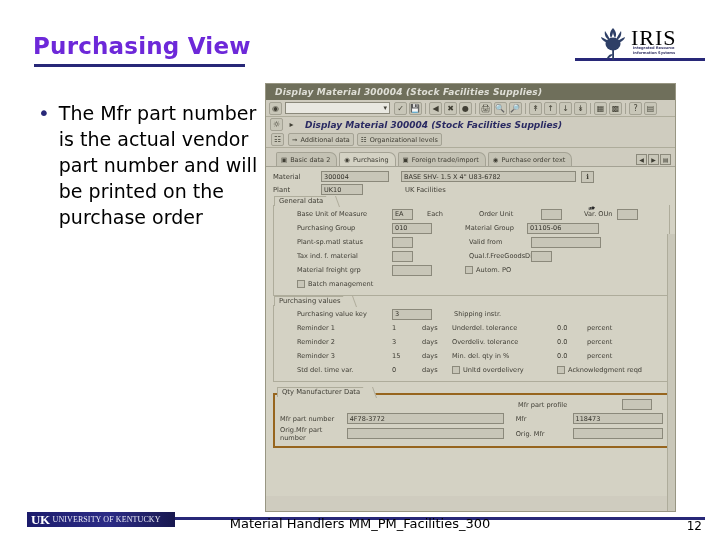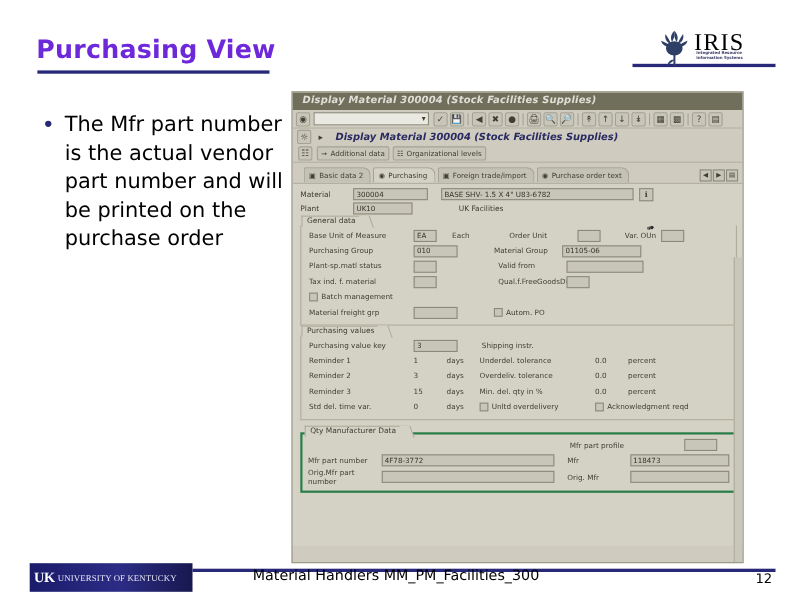--- a/index.html
+++ b/index.html
@@ -77,21 +77,21 @@
   #bullet-text {
     font-size: 19px;
     line-height: 26px;
     color: #000000;
   }
 
   
   #uk-logo {
     position: absolute;
     left: 27px; top: 512px;
-    width: 148px; height: 26px;
+    width: 148px; height: 15px;
     background: linear-gradient(90deg, #1b1b6b 0%, #2c2c86 55%, #18184f 100%);
     display: flex; align-items: center;
   }
   #uk-mark {
     color: #ffffff;
     font-family: "Liberation Serif", serif;
     font-weight: bold;
     font-size: 13px;
     padding: 0 3px 0 4px;
     letter-spacing: -0.5px;
@@ -265,41 +265,41 @@
     background: #cfccba;
     border: 1px solid #8c8a78;
     height: 11px;
     display: flex; align-items: center;
     padding: 0 2px;
     font-size: 6.5px;
     color: #2e2c22;
   }
   .fld.wide  { width: 175px; }
   .fld.mat   { width: 68px; }
-  .fld.plant { width: 54px; }
+  .fld.plant { width: 42px; }
   .fld.small { width: 21px; }
   .fld.med   { width: 40px; }
   .fld.mg    { width: 72px; }
   .fld.valid { width: 70px; }
   .hdr-help {
     width: 13px; height: 12px;
     background: #cfccba;
     border: 1px solid #8c8a78;
     margin-left: 5px;
     display: flex; align-items: center; justify-content: center;
     font-size: 7px; font-weight: bold;
   }
   .plain { font-size: 6.8px; }
 
   
   .group {
     border: 1px solid #b3b09a;
     border-top: none;
     margin-top: 9px;
-    padding: 2px 5px 4px 7px;
+    padding: 2px 5px 4px 23px;
     position: relative;
     background: #dcd9c8;
   }
   .group-tab {
     position: absolute;
     top: -9px; left: 0;
     height: 10px;
     padding: 0 11px 0 4px;
     font-size: 6.8px;
     background: #dcd9c8;
@@ -331,21 +331,21 @@
     width: 8px; height: 8px;
     border: 1px solid #8c8a78;
     background: #cfccba;
     margin-right: 3px;
     flex: 0 0 auto;
   }
   .cbrow { display: flex; align-items: center; font-size: 6.6px; }
 
   
   #mfr-group {
-    border: 2px solid #15803d;
+    border: 2px solid #a16207;
     margin-top: 11px;
     padding: 3px 5px 5px 5px;
     position: relative;
     background: #dcd9c8;
   }
   #mfr-group .group-tab { top: -8px; left: 2px; background: #dcd9c8; border-color: #b3b09a; }
   .mrow { display: flex; align-items: center; height: 15px; }
   .m1 { width: 68px; font-size: 6.6px; }
   .m2 { width: 170px; }
   .m3 { width: 58px; font-size: 6.6px; }
@@ -527,33 +527,33 @@
 
       <div class="grow">
         <span class="lbl c1">Tax ind. f. material</span>
         <span class="fld small"></span>
         <span style="width:56px"></span>
         <span class="lbl c5">Qual.f.FreeGoodsDis.</span>
         <span class="fld small"></span>
       </div>
 
       <div class="grow">
-        <span class="cbrow">
-          <span class="cbx"></span>
-          <span>Batch management</span>
-        </span>
-      </div>
-
-      <div class="grow">
         <span class="lbl c1">Material freight grp</span>
         <span class="fld med"></span>
         <span style="width:33px"></span>
         <span class="cbrow">
           <span class="cbx"></span>
           <span>Autom. PO</span>
+        </span>
+      </div>
+
+      <div class="grow">
+        <span class="cbrow">
+          <span class="cbx"></span>
+          <span>Batch management</span>
         </span>
       </div>
     </div>
 
     <div class="group">
       <span class="group-tab">Purchasing values</span>
 
       <div class="grow">
         <span class="lbl c1">Purchasing value key</span>
         <span class="fld med">3</span>

